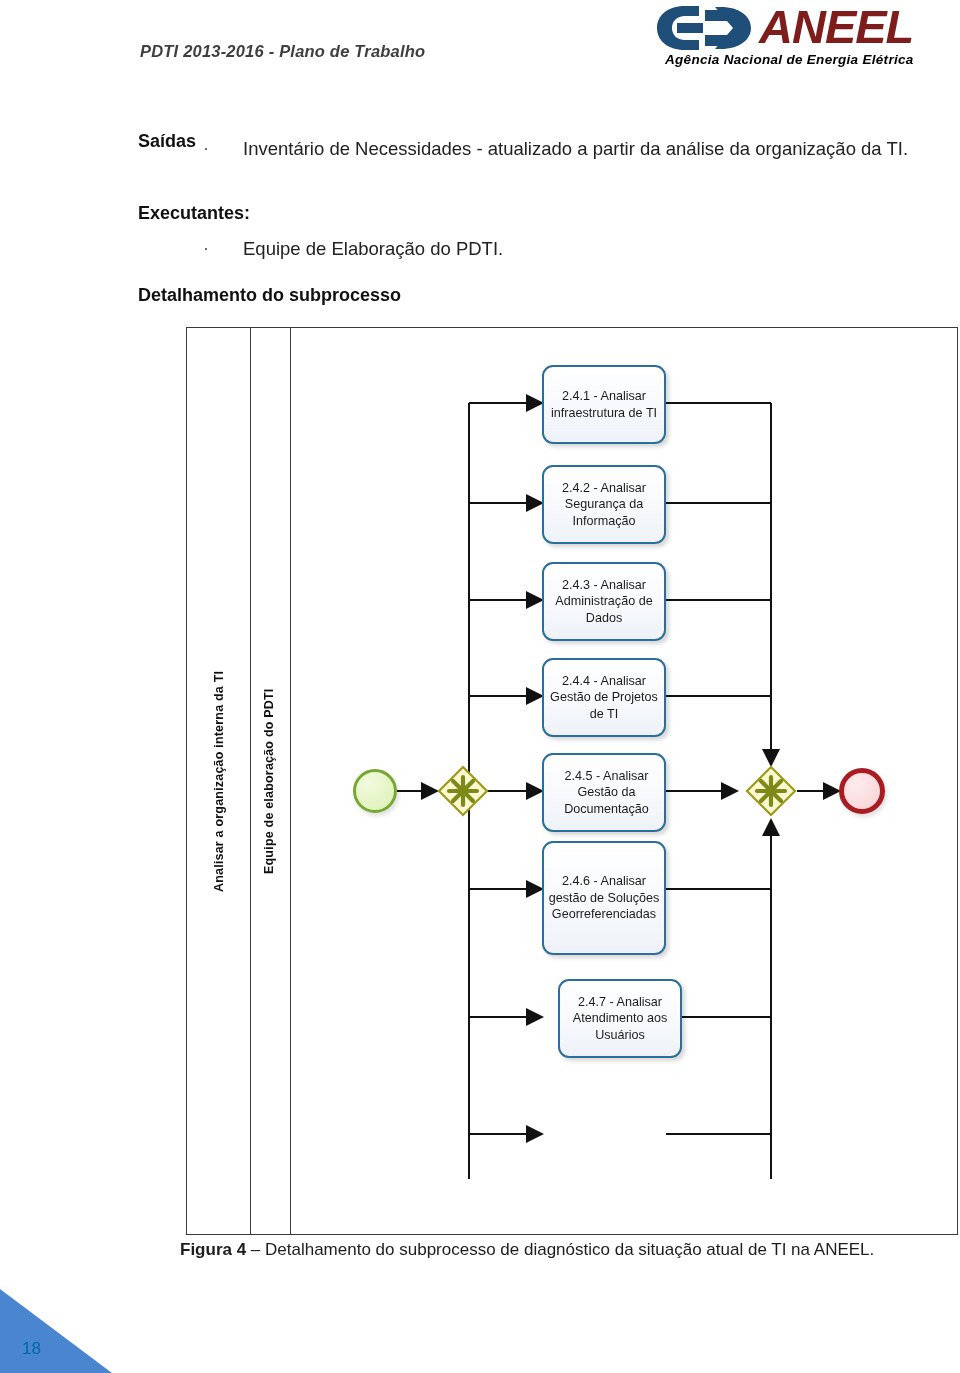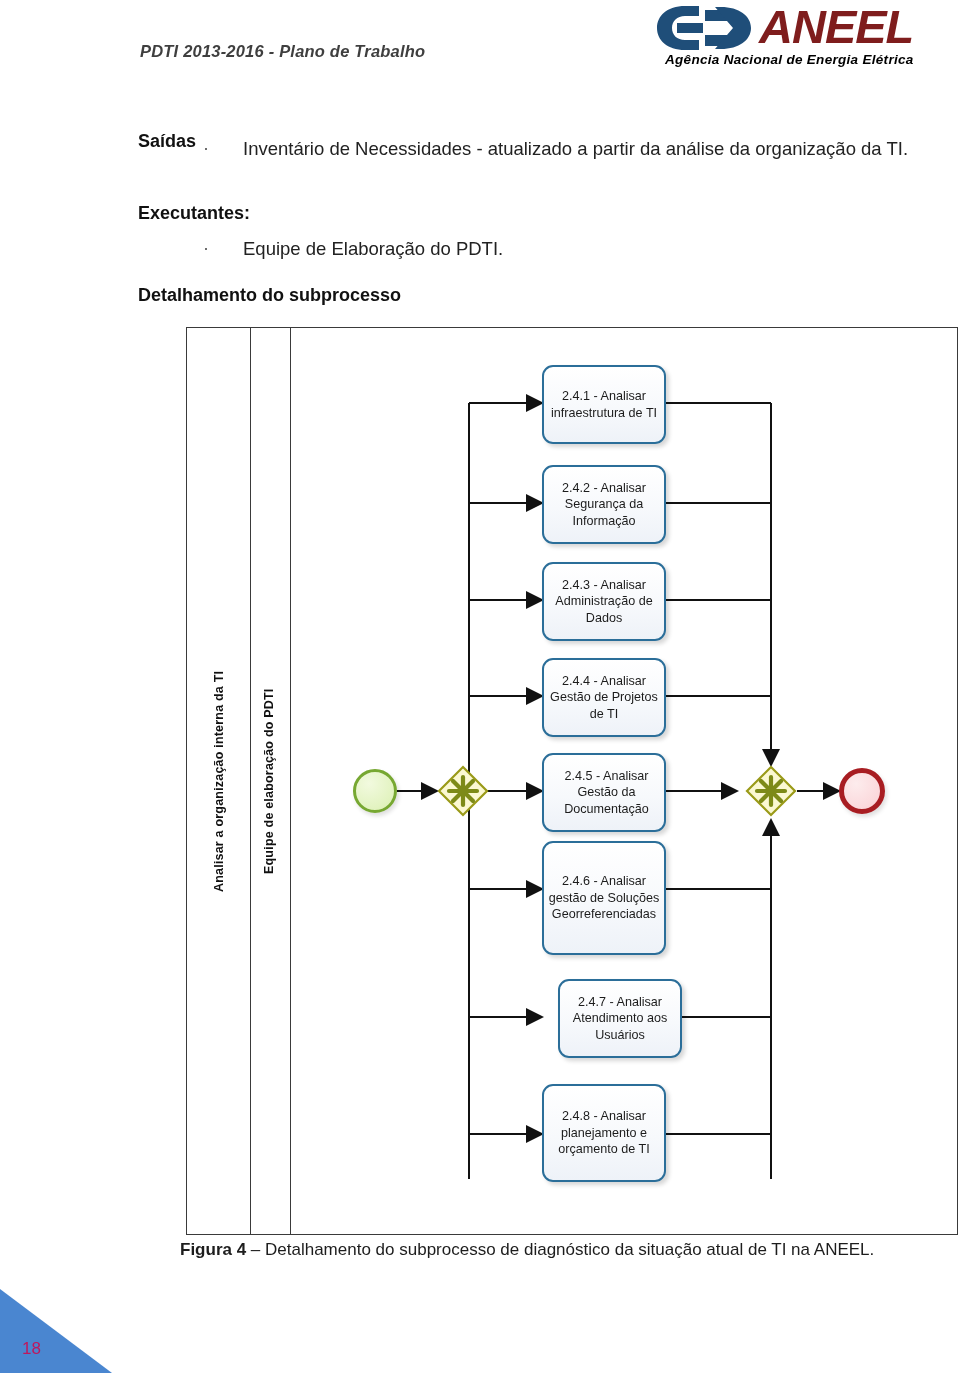--- a/index.html
+++ b/index.html
@@ -230,21 +230,21 @@
     width: 0; height: 0;
     border-left: 112px solid #4a86d0;
     border-bottom: 0 solid transparent;
     border-top: 84px solid transparent;
   }
   #page-number {
     position: absolute;
     left: 22px;
     bottom: 14px;
     font-size: 17px;
-    color: #be185d;
+    color: #0369a1;
   }
 </style>
 </head>
 <body>
 
 <div id="doc-header">
   <div id="header-title">PDTI 2013-2016 - Plano de Trabalho</div>
 
   <div id="aneel-logo">
     <div class="logo-row">
@@ -354,23 +354,20 @@
     </div>
   <div class="task" style="left:355px; top:425px; height:79px;padding-left:8px;">
       <span>2.4.5 - Analisar Gestão da Documentação</span>
     </div>
   <div class="task" style="left:355px; top:513px; height:114px;">
       <span>2.4.6 - Analisar gestão de Soluções Georreferenciadas</span>
     </div>
   <div class="task" style="left:355px; top:651px; height:79px;margin-left:16px;">
       <span>2.4.7 - Analisar Atendimento aos Usuários</span>
     </div>
-  <div class="task" style="left:355px; top:756px; height:98px;">
-      <span>2.4.8 - Analisar planejamento e orçamento de TI</span>
-    </div>
 </div>
 
 <div id="figure-caption">
   <b>Figura 4</b><span> – Detalhamento do subprocesso de diagnóstico da situação atual de TI na ANEEL.</span>
 </div>
 
 <div id="page-corner">
   <div class="tri"></div>
   <div id="page-number">18</div>
 </div>

